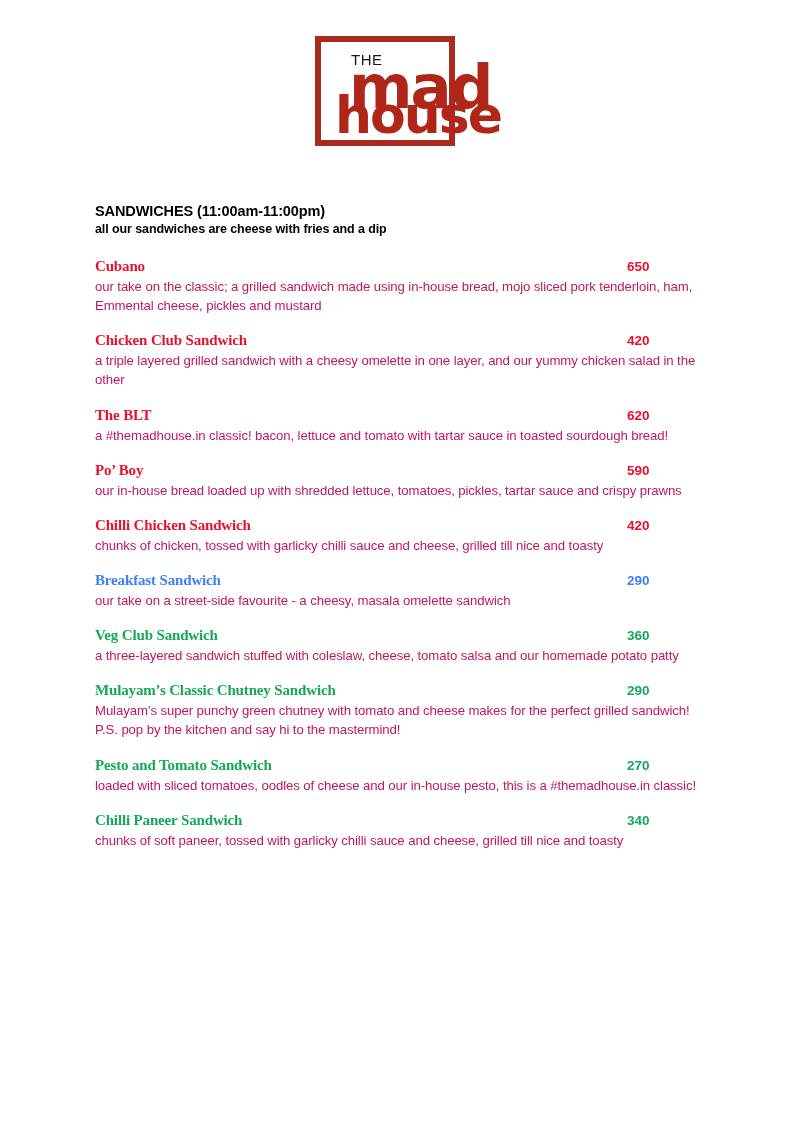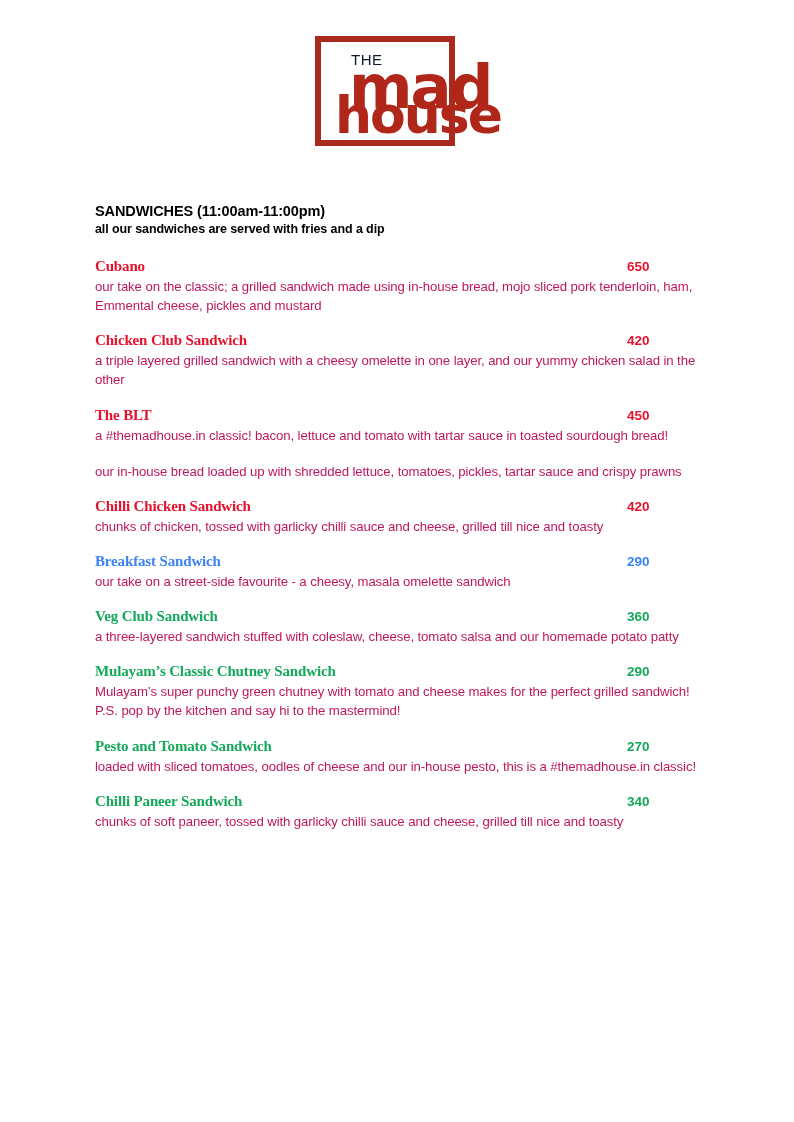--- a/index.html
+++ b/index.html
@@ -151,21 +151,21 @@
     <div class="logo-frame"></div>
     <div class="logo-the">THE</div>
     <div class="logo-mad">mad</div>
     <div class="logo-house">house</div>
   </div>
 </div>
 
 <div class="menu">
 
   <div class="section-title">SANDWICHES (11:00am-11:00pm)</div>
-  <div class="section-note">all our sandwiches are served with fries and a dip</div>
+  <div class="section-note">all our sandwiches are cheese with fries and a dip</div>
 
   <div class="items">
       <div class="item">
         <div class="item-head">
           <span class="item-name c-red">Cubano</span>
           <span class="item-spacer"></span>
           <span class="item-price c-red">650</span>
         </div>
         <div class="item-desc">our take on the classic; a grilled sandwich made using in-house bread, mojo sliced pork tenderloin, ham, Emmental cheese, pickles and mustard</div>
       </div>
@@ -174,25 +174,30 @@
           <span class="item-name c-red">Chicken Club Sandwich</span>
           <span class="item-spacer"></span>
           <span class="item-price c-red">420</span>
         </div>
         <div class="item-desc">a triple layered grilled sandwich with a cheesy omelette in one layer, and our yummy chicken salad in the other</div>
       </div>
       <div class="item">
         <div class="item-head">
           <span class="item-name c-red">The BLT</span>
           <span class="item-spacer"></span>
-          <span class="item-price c-red">450</span>
+          <span class="item-price c-red">620</span>
         </div>
         <div class="item-desc">a #themadhouse.in classic! bacon, lettuce and tomato with tartar sauce in toasted sourdough bread!</div>
       </div>
       <div class="item">
+        <div class="item-head">
+          <span class="item-name c-red">Po’ Boy</span>
+          <span class="item-spacer"></span>
+          <span class="item-price c-red">590</span>
+        </div>
         <div class="item-desc">our in-house bread loaded up with shredded lettuce, tomatoes, pickles, tartar sauce and crispy prawns</div>
       </div>
       <div class="item">
         <div class="item-head">
           <span class="item-name c-red">Chilli Chicken Sandwich</span>
           <span class="item-spacer"></span>
           <span class="item-price c-red">420</span>
         </div>
         <div class="item-desc">chunks of chicken, tossed with garlicky chilli sauce and cheese, grilled till nice and toasty</div>
       </div>

